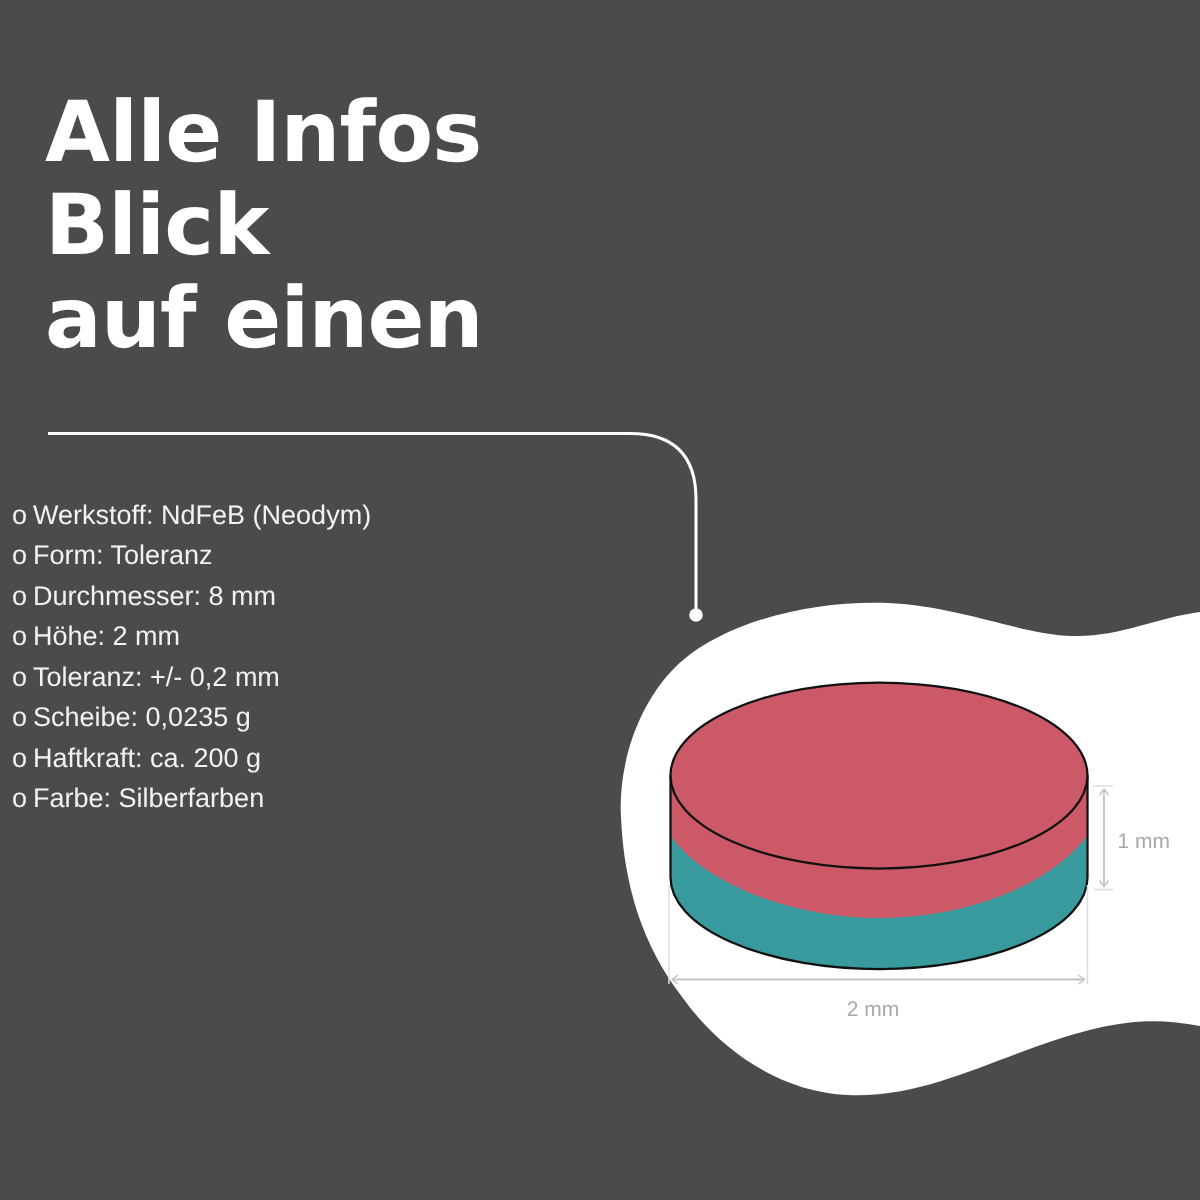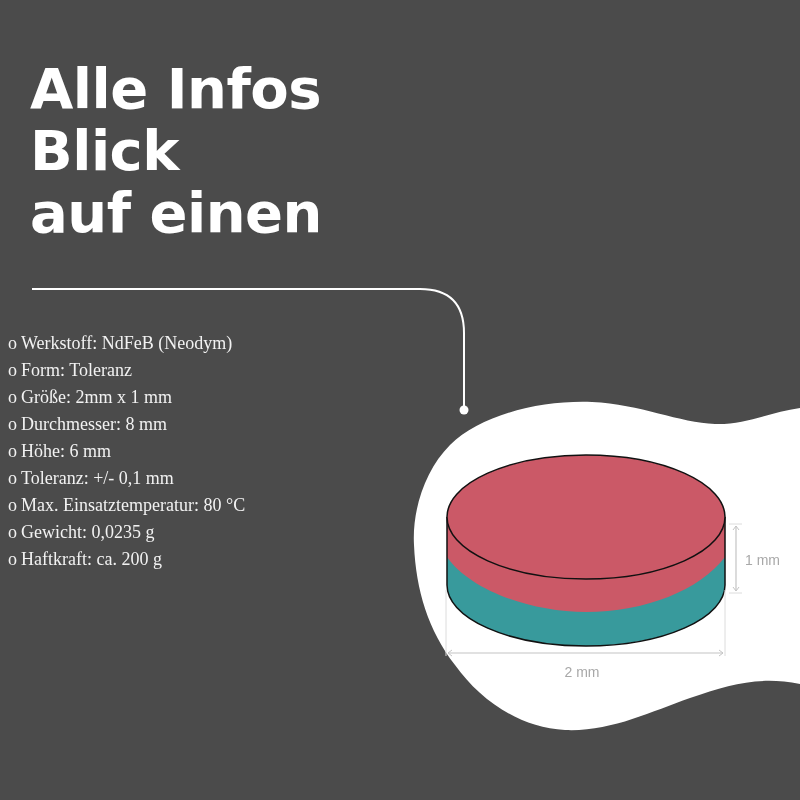--- a/index.html
+++ b/index.html
@@ -21,21 +21,21 @@
       line-height: 62px;
       letter-spacing: -0.5px;
     }
     .title span { display: block; }
     .specs {
       position: absolute;
       left: 8px; top: 330px;
       margin: 0; padding: 0;
       list-style: none;
       color: #f2f2f2;
-      font-family: Liberation Serif, serif;
+      font-family: Liberation Sans, sans-serif;
       font-size: 18px;
       line-height: 27px;
       width: 400px;
     }
     .specs li { margin: 0; padding: 0; }
     .specs .bullet { margin-right: 4px; }
     svg.art {
       position: absolute; left: 0; top: 0;
     }
     .dim-label {
@@ -87,20 +87,19 @@
   <line x1="729" y1="593" x2="742" y2="593" stroke="#dcdcdc" stroke-width="1"></line>
   <line x1="736" y1="526" x2="736" y2="591" stroke="#c4c4c4" stroke-width="1.2"></line>
   <path d="M 733 530 L 736 526 L 739 530" fill="none" stroke="#c4c4c4" stroke-width="1"></path>
   <path d="M 733 587 L 736 591 L 739 587" fill="none" stroke="#c4c4c4" stroke-width="1"></path>
   <text class="dim-label" x="745" y="565">1 mm</text>
 </svg>
 
 <ul class="specs">
   <li><span class="bullet">o</span><span>Werkstoff: NdFeB (Neodym)</span></li>
   <li><span class="bullet">o</span><span>Form: Toleranz</span></li>
-  <li><span class="bullet">o</span><span>Größe: 2mm x 1 mm</span></li>
   <li><span class="bullet">o</span><span>Durchmesser: 8 mm</span></li>
-  <li><span class="bullet">o</span><span>Höhe: 6 mm</span></li>
-  <li><span class="bullet">o</span><span>Toleranz: +/- 0,1 mm</span></li>
-  <li><span class="bullet">o</span><span>Max. Einsatztemperatur: 80 °C</span></li>
-  <li><span class="bullet">o</span><span>Gewicht: 0,0235 g</span></li>
+  <li><span class="bullet">o</span><span>Höhe: 2 mm</span></li>
+  <li><span class="bullet">o</span><span>Toleranz: +/- 0,2 mm</span></li>
+  <li><span class="bullet">o</span><span>Scheibe: 0,0235 g</span></li>
   <li><span class="bullet">o</span><span>Haftkraft: ca. 200 g</span></li>
+  <li><span class="bullet">o</span><span>Farbe: Silberfarben</span></li>
 </ul>
 
 </body></html>

